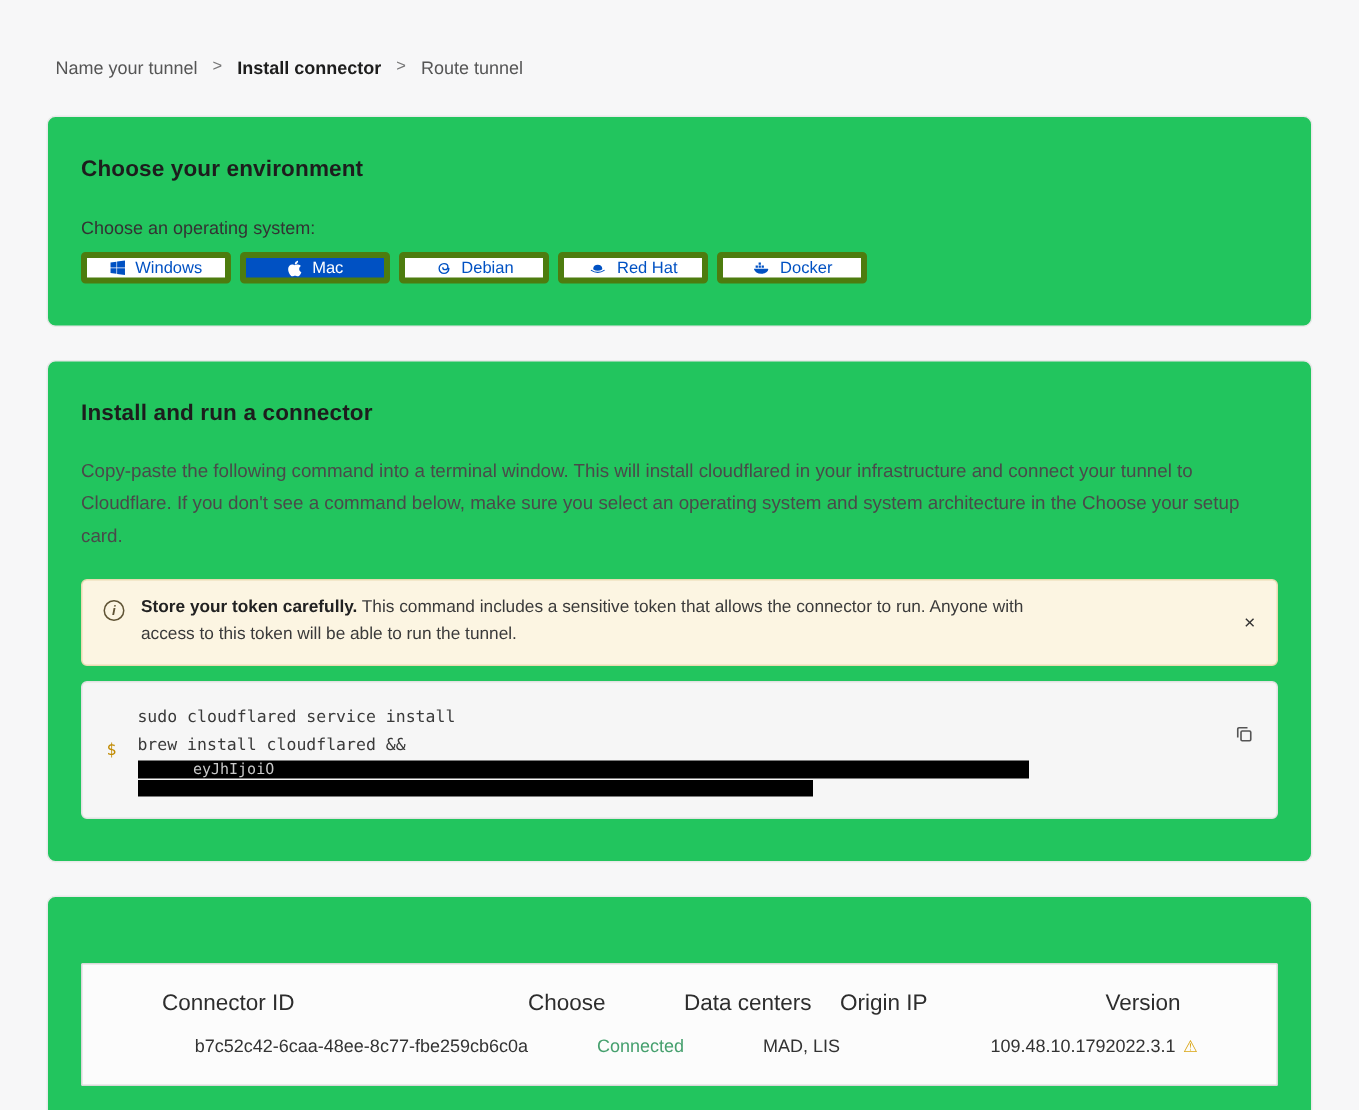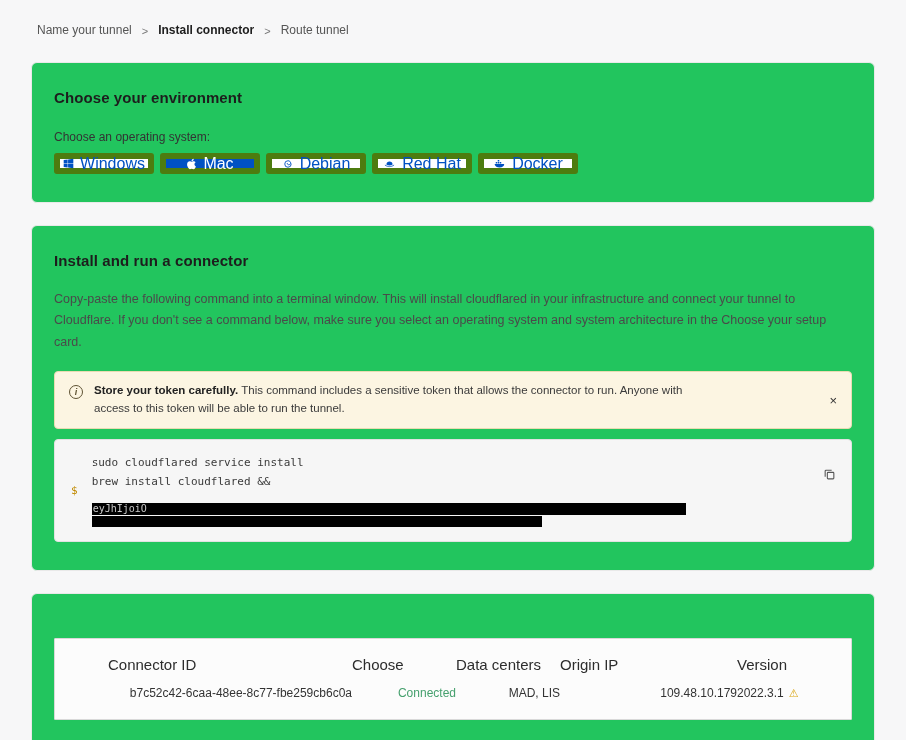--- a/index.html
+++ b/index.html
@@ -7,26 +7,26 @@
   body {
     background: #f7f7f8;
     font-family: "Liberation Sans", sans-serif;
     color: #333;
     overflow: hidden;
   }
   .page { padding: 0 31px; }
 
   
   .breadcrumb {
-    padding-top: 23px;
+    padding-top: 38px;
     margin-bottom: 25px;
     font-size: 12px;
     color: #555;
     display: flex;
-    align-items: flex-end;
+    align-items: flex-start;
     gap: 10px;
     padding-left: 6px;
   }
   .breadcrumb .crumb { cursor: default; }
   .breadcrumb .crumb.active { font-weight: bold; color: #1d1d1d; }
   .breadcrumb .sep { color: #777; font-size: 11px; }
 
   
   .card {
     background: #22c55e;
@@ -46,25 +46,25 @@
   .os-label { font-size: 12px; color: #333; margin-top: 24px; margin-bottom: 9px; }
   .os-buttons { display: flex; gap: 6px; }
   .os-btn {
     width: 100px;
     height: 21px;
     display: flex;
     align-items: center;
     justify-content: center;
     gap: 6px;
     background: #fff;
-    border: 6px solid #4d7c0f;
+    border: 4px solid #4d7c0f;
     border-radius: 3px;
     color: #0051c3;
     font-family: "Liberation Sans", sans-serif;
-    font-size: 16px;
+    font-size: 11px;
     cursor: pointer;
   }
   .os-btn.selected { background: #0051c3; color: #fff; }
   .os-btn svg { display: block; }
 
   
   .desc {
     margin-top: 20px;
     font-size: 12.5px;
     line-height: 1.7;
@@ -135,21 +135,22 @@
     font-family: "DejaVu Sans Mono", monospace;
     font-size: 11px;
     color: #3a3a3a;
   }
   .code-line { line-height: 19px; white-space: pre; }
   .token-line {
     background: #000;
     width: 594px;
     height: 12px;
     line-height: 12px;
-    margin-top: 12px;
+    margin-top: 1px;
+    padding-left: 36px;
   }
   .redact-text {
     color: #c9c9c9;
     font-size: 10px;
     padding-left: 1px;
   }
   .redact-bar-2 {
     background: #000;
     width: 450px;
     height: 11px;

